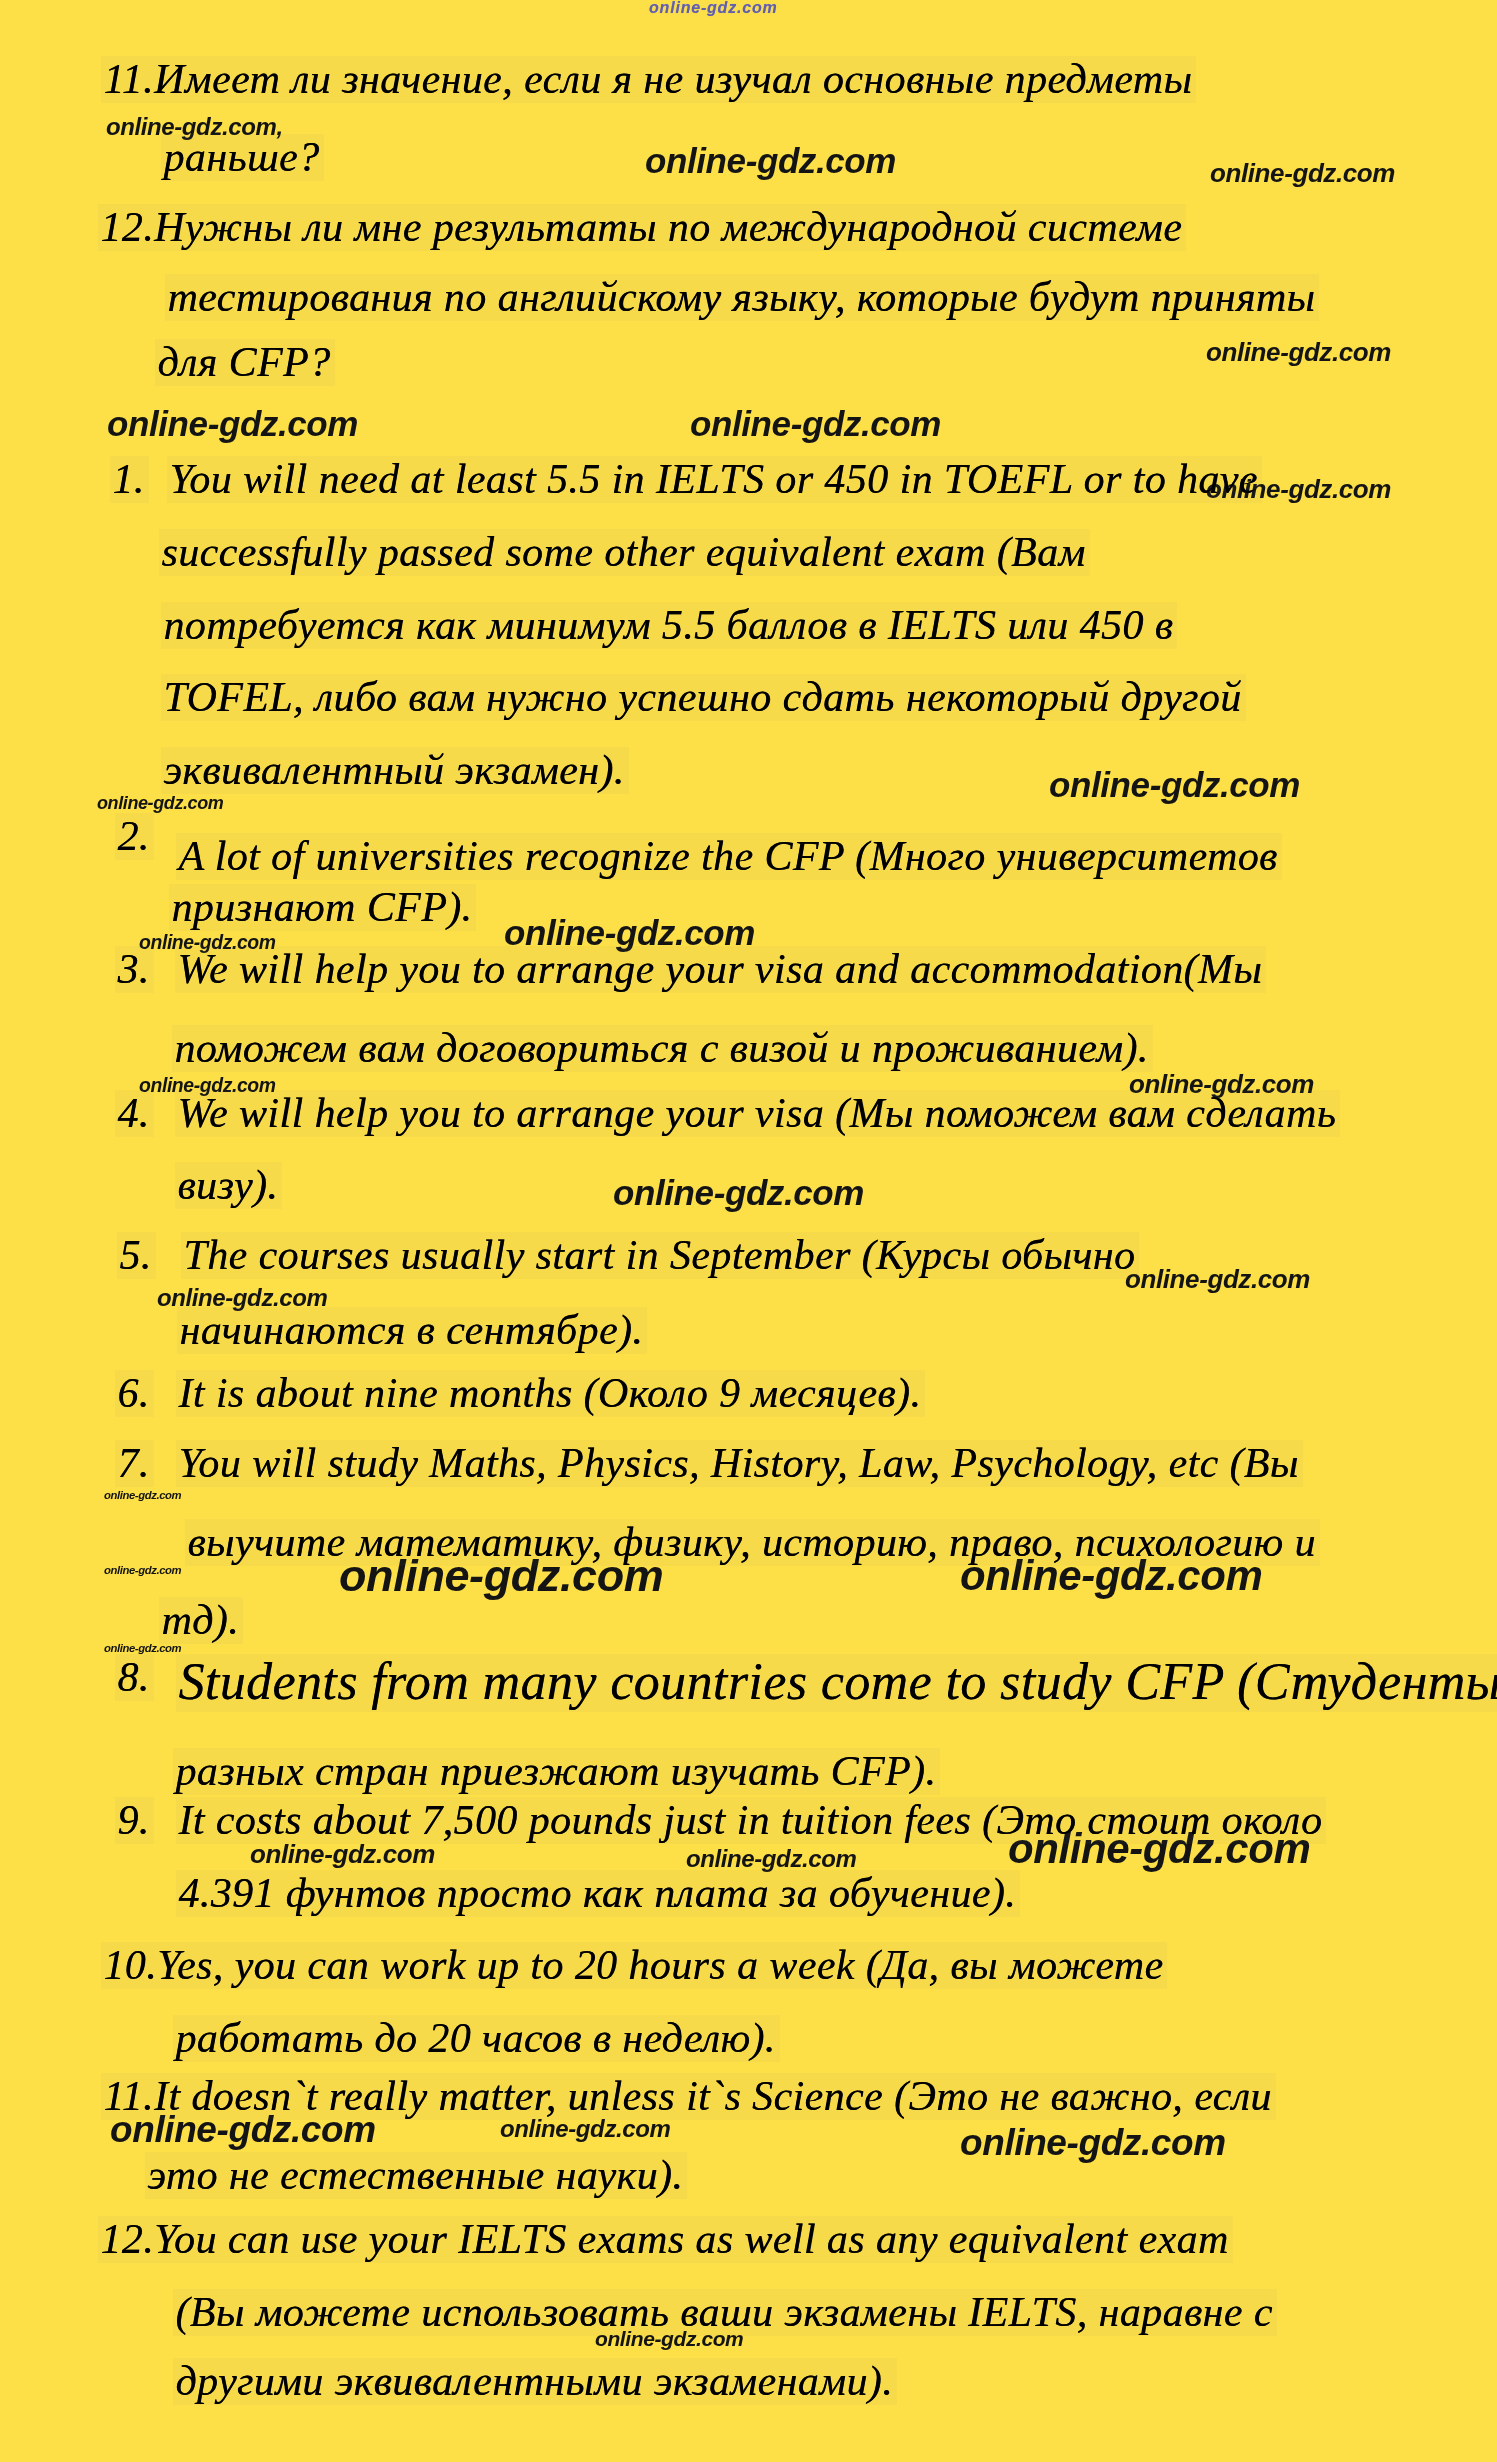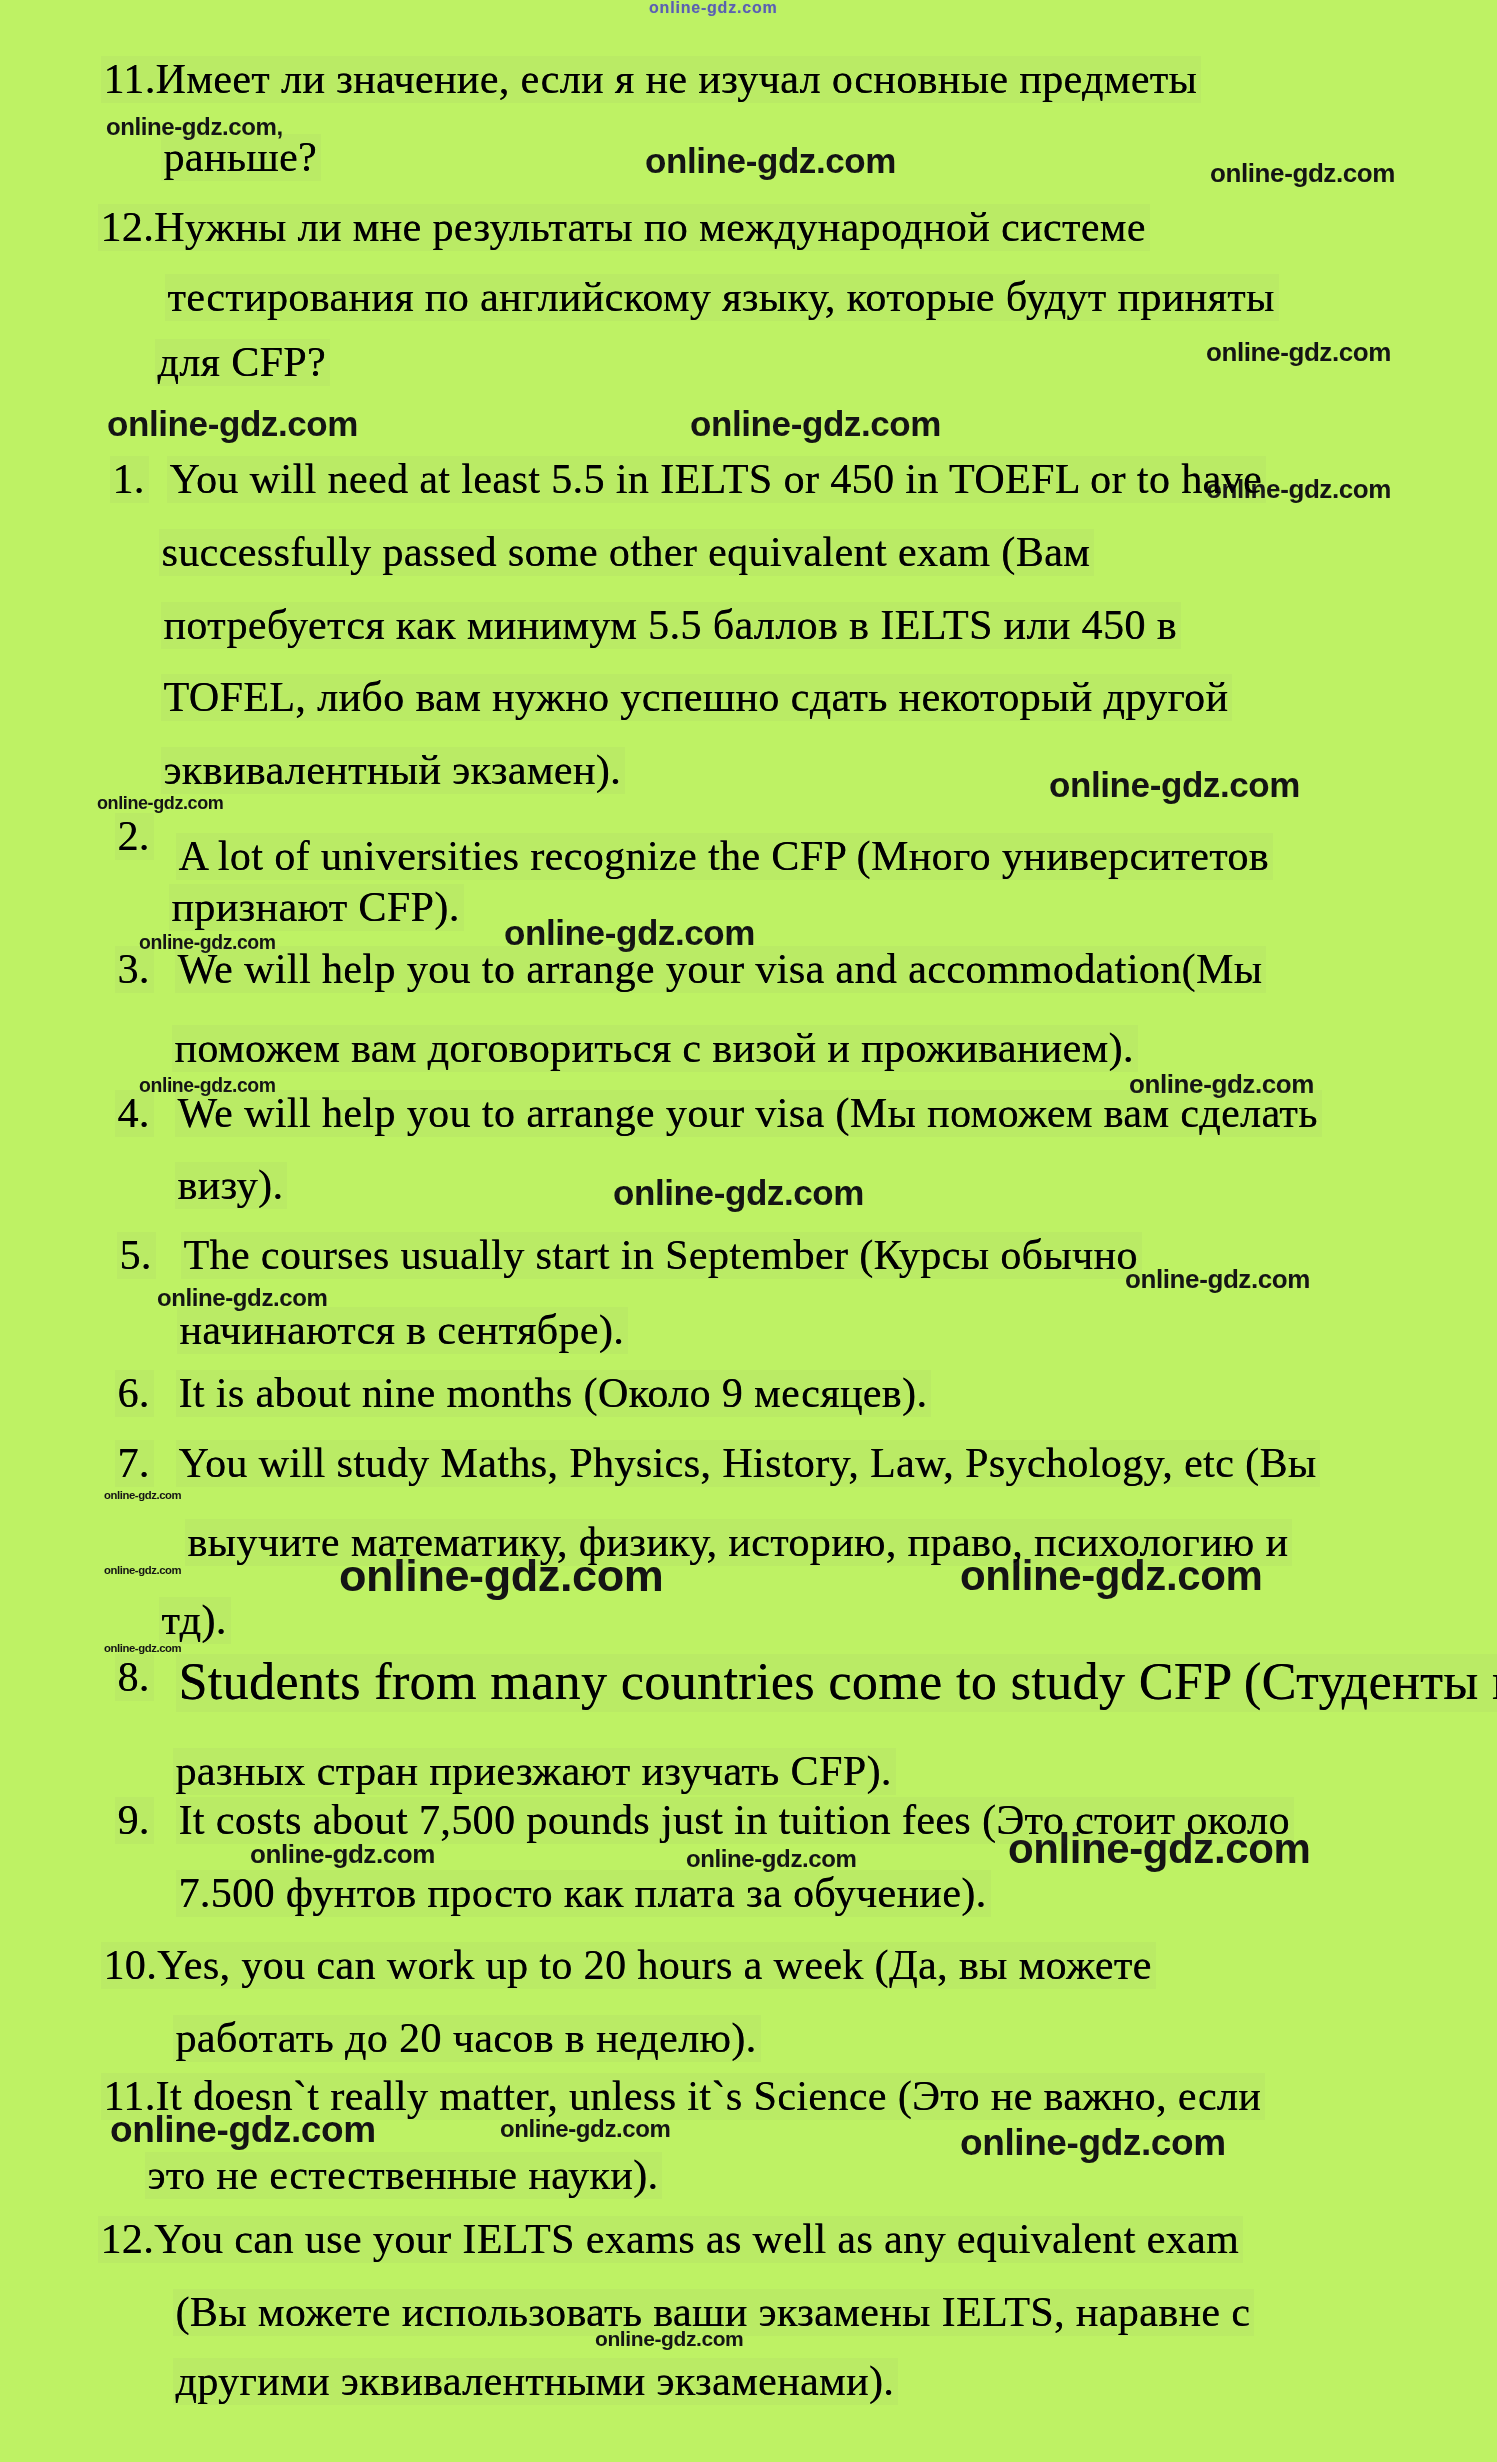--- a/index.html
+++ b/index.html
@@ -4,23 +4,24 @@
 <style>
   html, body {
     margin: 0;
     padding: 0;
     background: #ffffff;
   }
   .page {
     position: relative;
     width: 1498px;
     height: 2462px;
-    background: #bef264;
+    background: #fde047;
     overflow: hidden;
     font-family: "Liberation Serif", serif;
+    font-style: italic;
   }
   .layer {
     position: absolute;
     inset: 0;
   }
   .line {
     position: absolute;
     white-space: pre;
     font-family: "Liberation Serif", serif;
     color: #000000;
@@ -114,21 +115,21 @@
       <span class="line" style="left: 176px; top: 1370px; font-size: 42px;">It is about nine months (Около 9 месяцев).</span>
       <span class="line num" style="left: 115px; top: 1440px; font-size: 42px;">7.</span>
       <span class="line" style="left: 176px; top: 1440px; font-size: 42px;">You will study Maths, Physics, History, Law, Psychology, etc (Вы</span>
       <span class="line" style="left: 185px; top: 1519px; font-size: 42px;">выучите математику, физику, историю, право, психологию и</span>
       <span class="line" style="left: 159px; top: 1597px; font-size: 42px;">тд).</span>
       <span class="line num" style="left: 115px; top: 1654px; font-size: 42px;">8.</span>
       <span class="line" style="left: 176px; top: 1654px; font-size: 52px;">Students from many countries come to study CFP (Студенты из</span>
       <span class="line" style="left: 173px; top: 1724px; font-size: 42px; margin-top: 24px;">разных стран приезжают изучать CFP).</span>
       <span class="line num" style="left: 115px; top: 1797px; font-size: 42px;">9.</span>
       <span class="line" style="left: 176px; top: 1797px; font-size: 42px;">It costs about 7,500 pounds just in tuition fees (Это стоит около</span>
-      <span class="line" style="left: 176px; top: 1870px; font-size: 42px;">7.500 фунтов просто как плата за обучение).</span>
+      <span class="line" style="left: 176px; top: 1870px; font-size: 42px;">4.391 фунтов просто как плата за обучение).</span>
       <span class="line" style="left: 101px; top: 1942px; font-size: 42px;">10.Yes, you can work up to 20 hours a week (Да, вы можете</span>
       <span class="line" style="left: 173px; top: 2015px; font-size: 42px;">работать до 20 часов в неделю).</span>
       <span class="line" style="left: 101px; top: 2073px; font-size: 42px;">11.It doesn`t really matter, unless it`s Science (Это не важно, если</span>
       <span class="line" style="left: 145px; top: 2152px; font-size: 42px;">это не естественные науки).</span>
       <span class="line" style="left: 98px; top: 2216px; font-size: 42px;">12.You can use your IELTS exams as well as any equivalent exam</span>
       <span class="line" style="left: 173px; top: 2289px; font-size: 42px;">(Вы можете использовать ваши экзамены IELTS, наравне с</span>
       <span class="line" style="left: 173px; top: 2358px; font-size: 42px;">другими эквивалентными экзаменами).</span>
     </div>
 </div>
 

